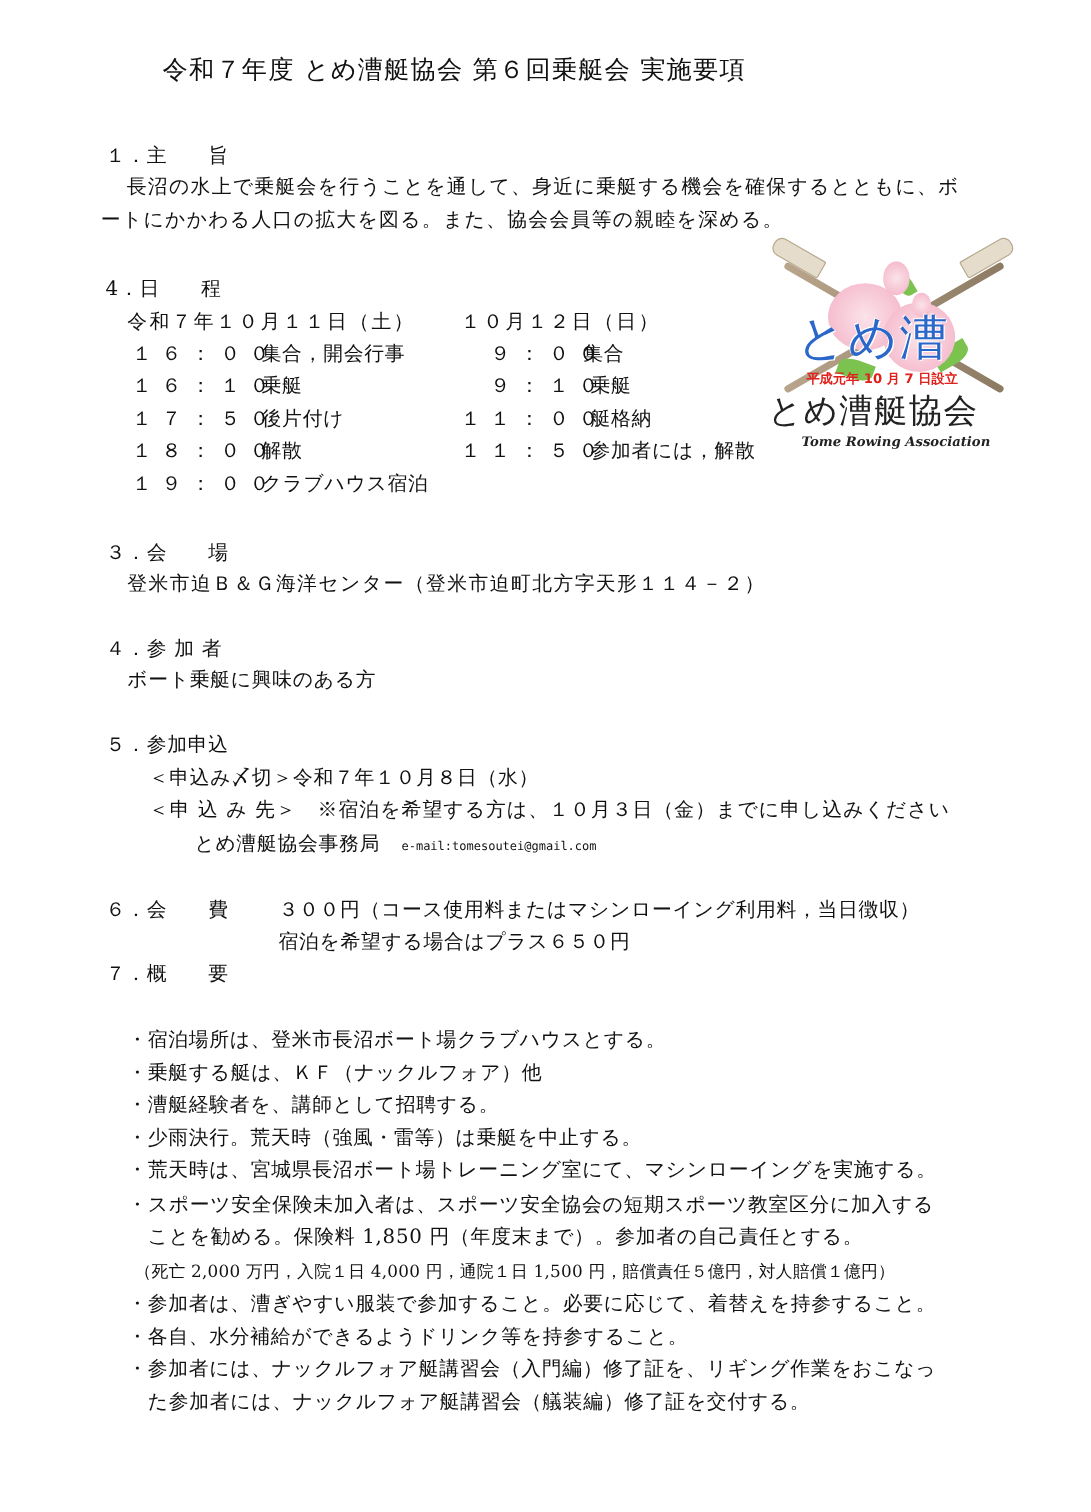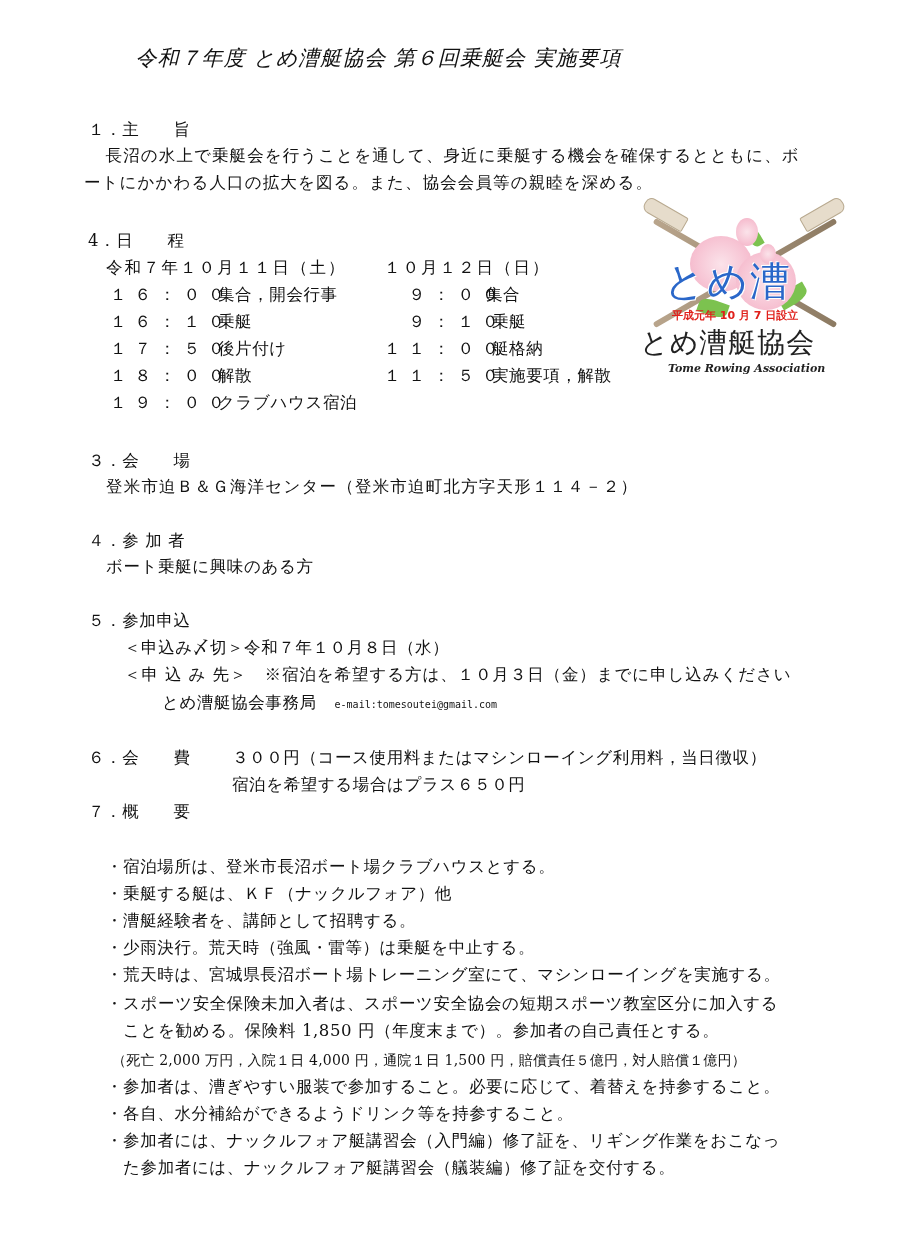--- a/index.html
+++ b/index.html
@@ -5,21 +5,21 @@
   html, body { margin: 0; padding: 0; background: #ffffff; }
   body {
     width: 909px; height: 1260px; position: relative; overflow: hidden;
     font-family: "DejaVu Serif", "Liberation Serif", serif;
     color: #111111;
   }
   .page { position: absolute; left: 0; top: 0; width: 909px; height: 1260px; }
   .title {
     position: absolute; top: 44px; left: 0; width: 757px; text-align: center;
     font-family: "DejaVu Sans", "Liberation Sans", sans-serif;
-    font-size: 21px; letter-spacing: 1px; color: #111; font-style: italic;
+    font-size: 21px; letter-spacing: 1px; color: #111;
   }
   .line {
     position: absolute; font-size: 16.5px; white-space: nowrap; line-height: 20px;
     letter-spacing: 0.6px;
   }
   .h { left: 88px; }
   .ind1 { left: 106px; }
   .ind2 { left: 124px; }
   .ind3 { left: 162px; }
   .mono { font-family: "DejaVu Sans Mono", "Liberation Mono", monospace; font-size: 10px; letter-spacing: 0; }
@@ -75,21 +75,21 @@
   <div class="line" style="top:285px; left:384px">
     <span class="tm">　９：００</span><span style="margin-left:2px">集合</span>
   </div>
   <div class="line" style="top:312px; left:384px">
     <span class="tm">　９：１０</span><span style="margin-left:8px">乗艇</span>
   </div>
   <div class="line" style="top:339px; left:384px">
     <span class="tm">１１：００</span><span style="margin-left:8px">艇格納</span>
   </div>
   <div class="line" style="top:366px; left:384px">
-    <span class="tm">１１：５０</span><span style="margin-left:8px">実施要項，解散</span>
+    <span class="tm">１１：５０</span><span style="margin-left:8px">参加者には，解散</span>
   </div>
 
   <div class="logo">
     <div class="oar" style="left:12px; top:70px; width:210px; transform:rotate(-30deg)"></div>
     <div class="oar" style="left:12px; top:70px; width:210px; transform:rotate(30deg)"></div>
     <div class="blade" style="left:14px; top:6px; transform:rotate(30deg)"></div>
     <div class="blade" style="left:172px; top:6px; transform:rotate(-30deg) scaleX(-1)"></div>
     <div class="leaf" style="left:150px; top:88px; transform:rotate(-30deg)"></div>
     <div class="leaf" style="left:70px; top:100px; transform:rotate(20deg)"></div>
     <div class="leaf" style="left:118px; top:32px; width:18px; height:12px; transform:rotate(60deg)"></div>

